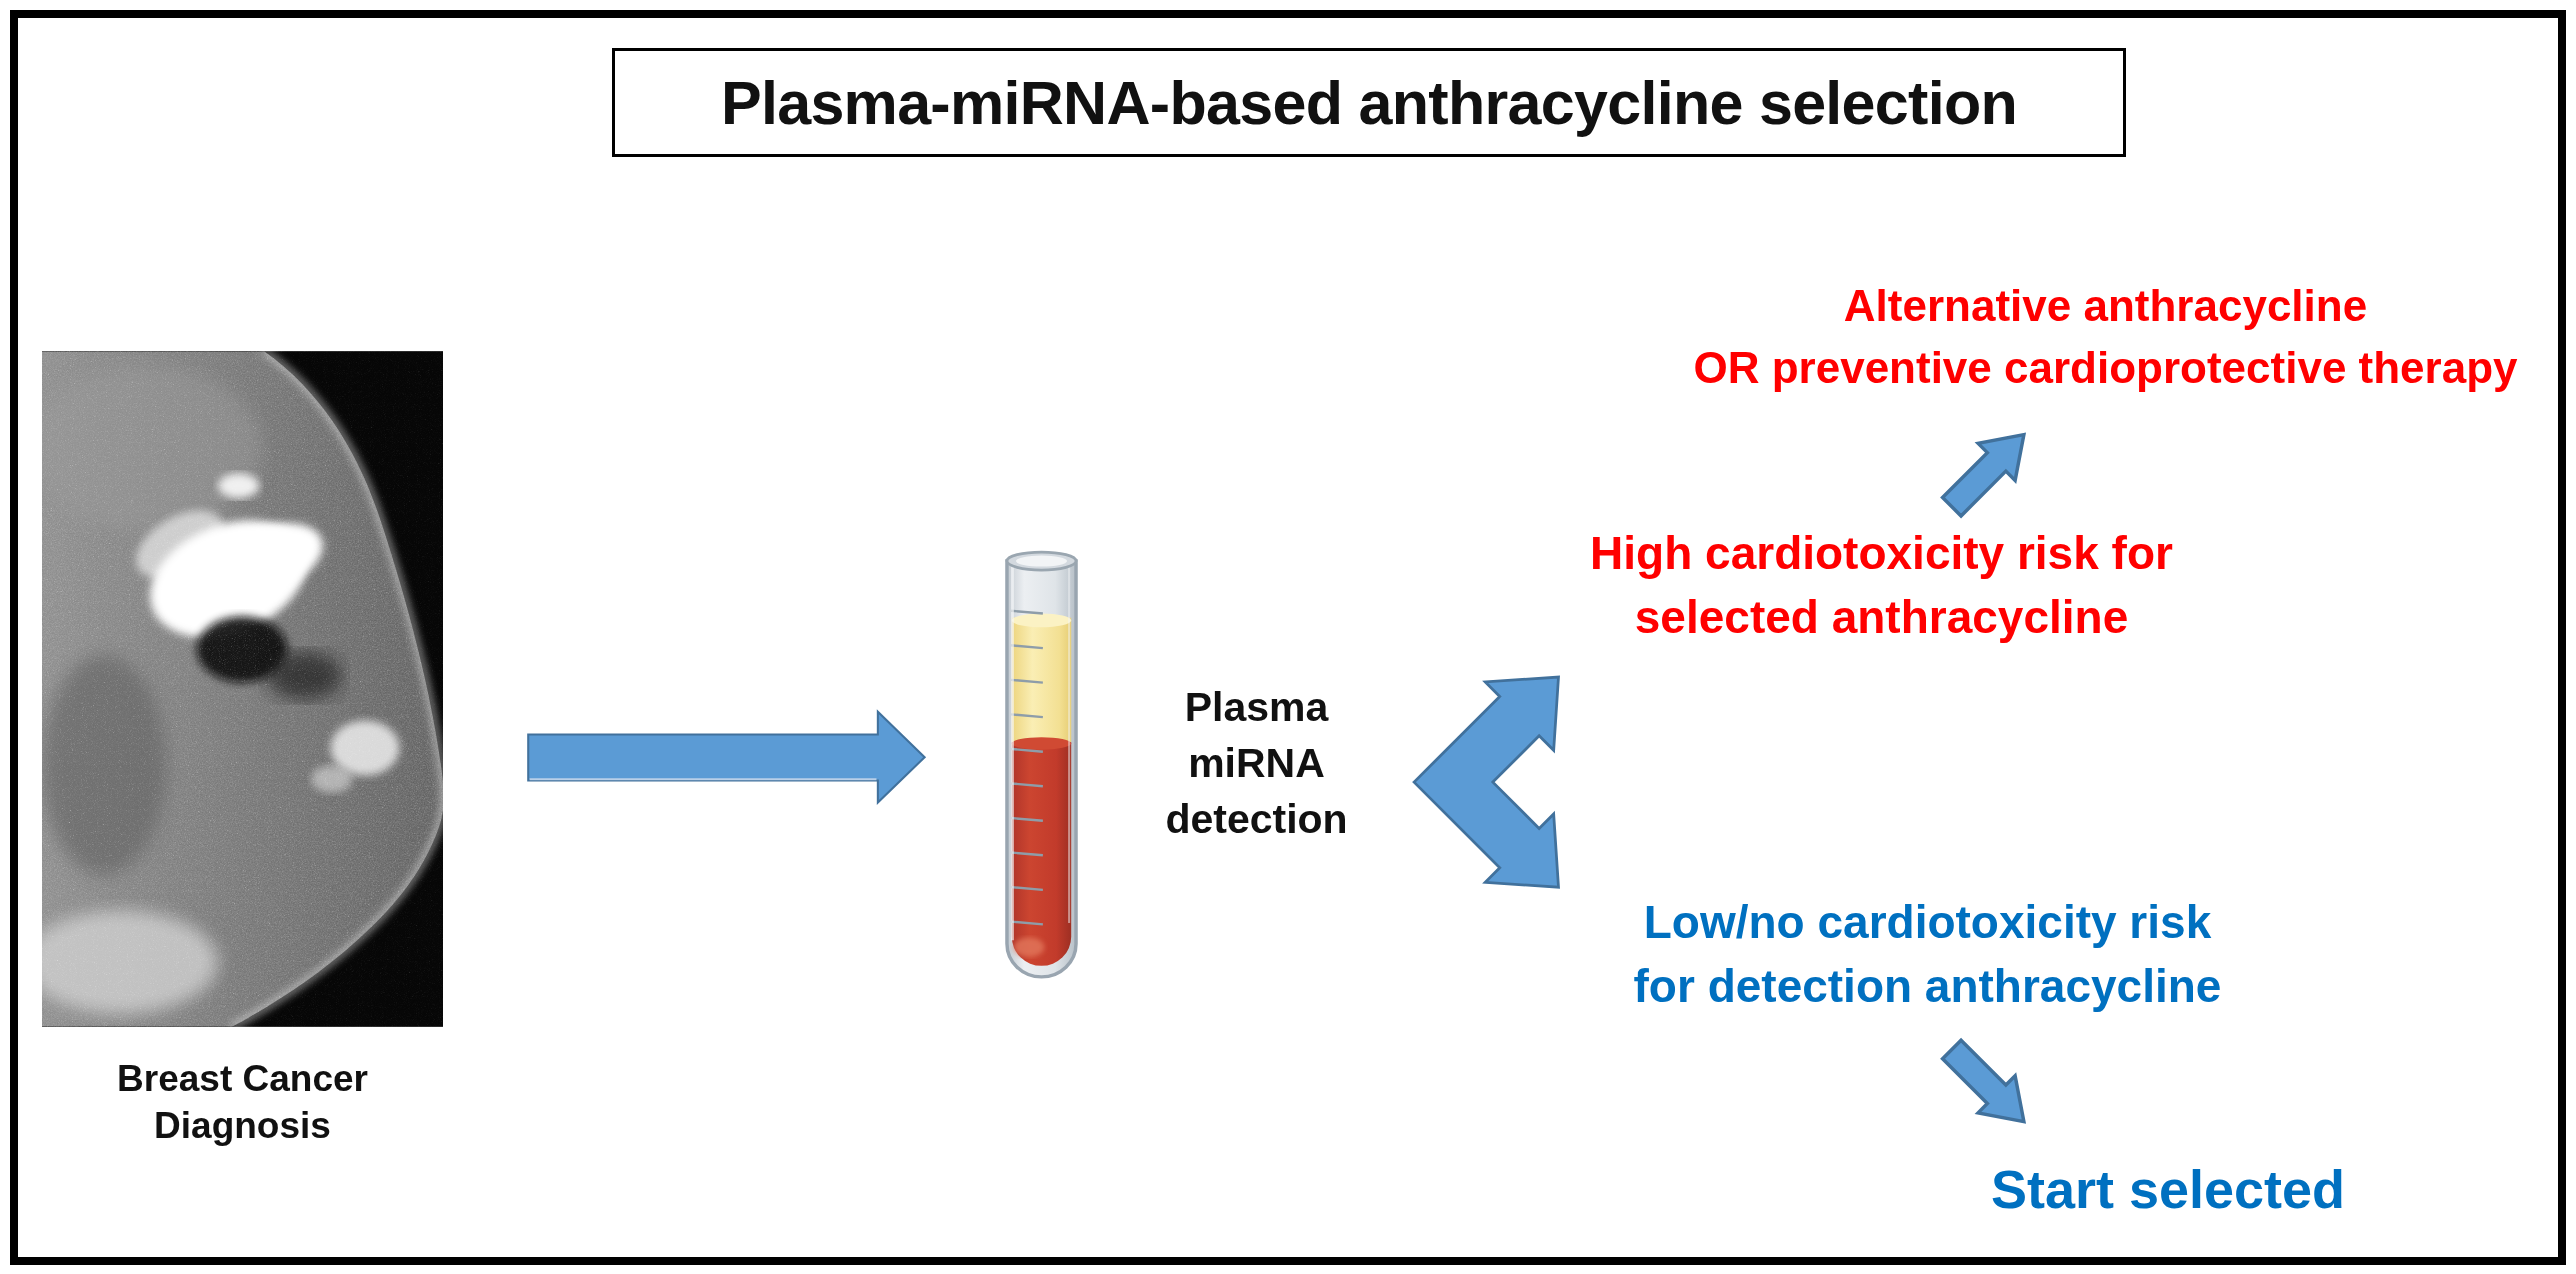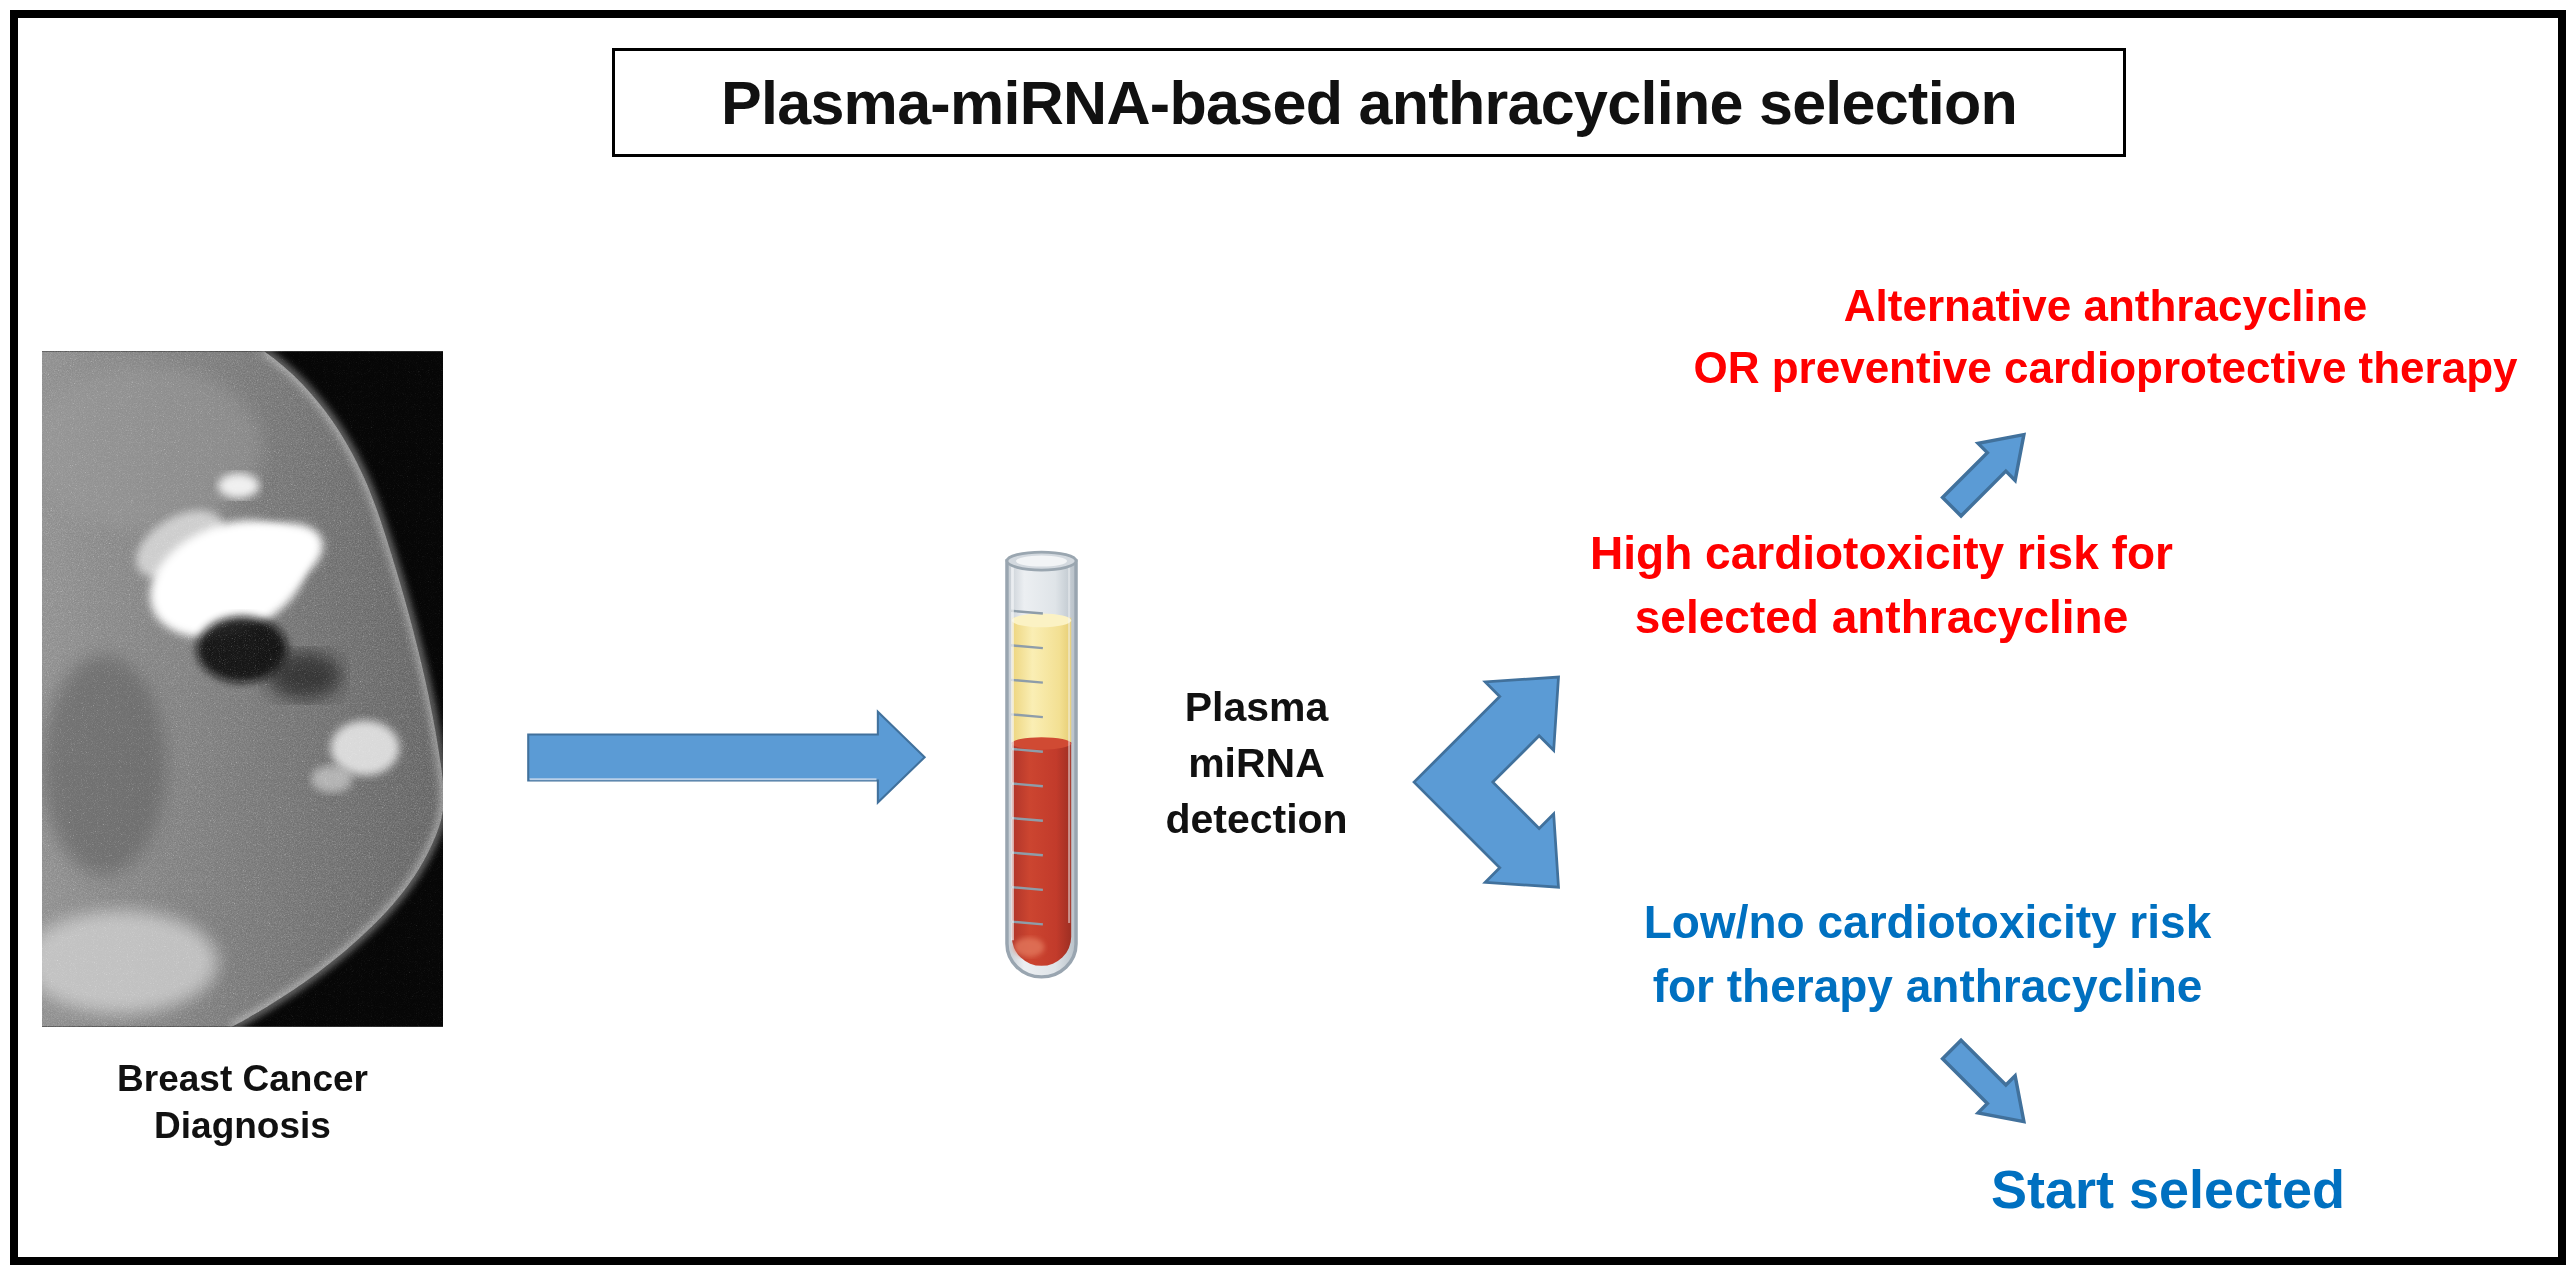--- a/index.html
+++ b/index.html
@@ -180,21 +180,21 @@
   <svg class="abs" style="left:1927px; top:404px;" width="124" height="131" viewBox="2790 585 180 190">
     <g transform="translate(2826,734) rotate(-45)">
       <path d="M0,-19 L92,-19 L92,-38 L148,0 L92,38 L92,19 L0,19 Z" style="fill:var(--arrow_fill); stroke:var(--arrow_stroke);" stroke-width="5" stroke-linejoin="miter"></path>
     </g>
   </svg>
 
   <div class="label lbl-alt">Alternative anthracycline
 OR preventive cardioprotective therapy</div>
 
   <div class="label lbl-low">Low/no cardiotoxicity risk
-for therapy anthracycline</div>
+for detection anthracycline</div>
 
   <svg class="abs" style="left:1927px; top:1015px;" width="124" height="131" viewBox="2790 1470 180 190">
     <g transform="translate(2826,1520) rotate(45)">
       <path d="M0,-19 L92,-19 L92,-38 L148,0 L92,38 L92,19 L0,19 Z" style="fill:var(--arrow_fill); stroke:var(--arrow_stroke);" stroke-width="5" stroke-linejoin="miter"></path>
     </g>
   </svg>
 
   <div class="label lbl-start">Start selected</div>
 
 </div>

